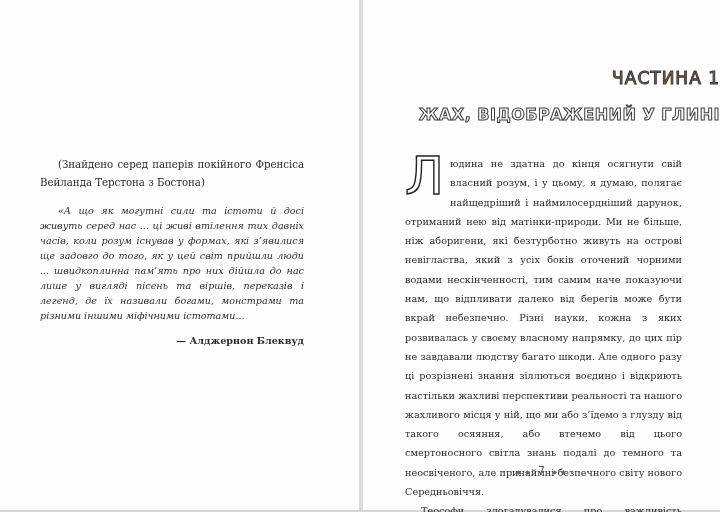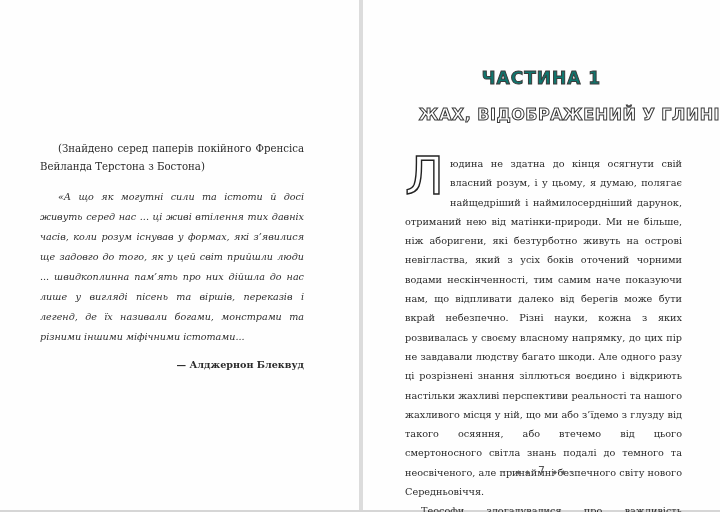--- a/index.html
+++ b/index.html
@@ -38,61 +38,61 @@
       top: 510px;
       width: 720px;
       height: 2px;
       background: #d6d6d6;
     }
 
     
     .left-text {
       position: absolute;
       left: 40px;
-      top: 140px;
+      top: 156px;
       width: 264px;
       font-family: "DejaVu Serif", serif;
       color: #2a2a2a;
     }
     .source-note {
       font-size: 10.2px;
       line-height: 17.5px;
       text-indent: 18px;
       margin: 0;
       text-align: justify;
     }
     .epigraph {
       margin: 12px 0 0 0;
       font-size: 9.6px;
-      line-height: 20px;
+      line-height: 15px;
       font-style: italic;
       text-indent: 18px;
       text-align: justify;
       color: #2e2e2e;
     }
     .attribution {
       margin: 12px 0 0 0;
       text-align: right;
       font-size: 9.6px;
       font-weight: bold;
       color: #2a2a2a;
     }
 
     
     .chapter-part {
       position: absolute;
       left: 363px;
       width: 357px;
       top: 68px;
-      text-align: center;
+      text-align: right;
       font-family: "DejaVu Sans", sans-serif;
-      font-weight: bold;
+      font-weight: normal;
       font-size: 17px;
       letter-spacing: 1px;
-      color: #0f766e;
+      color: #a16207;
       -webkit-text-stroke: 1px #3a3a3a;
     }
     .chapter-title {
       position: absolute;
       left: 363px;
       width: 357px;
       top: 105px;
       text-align: right;
       font-family: "DejaVu Sans", sans-serif;
       font-weight: bold;

